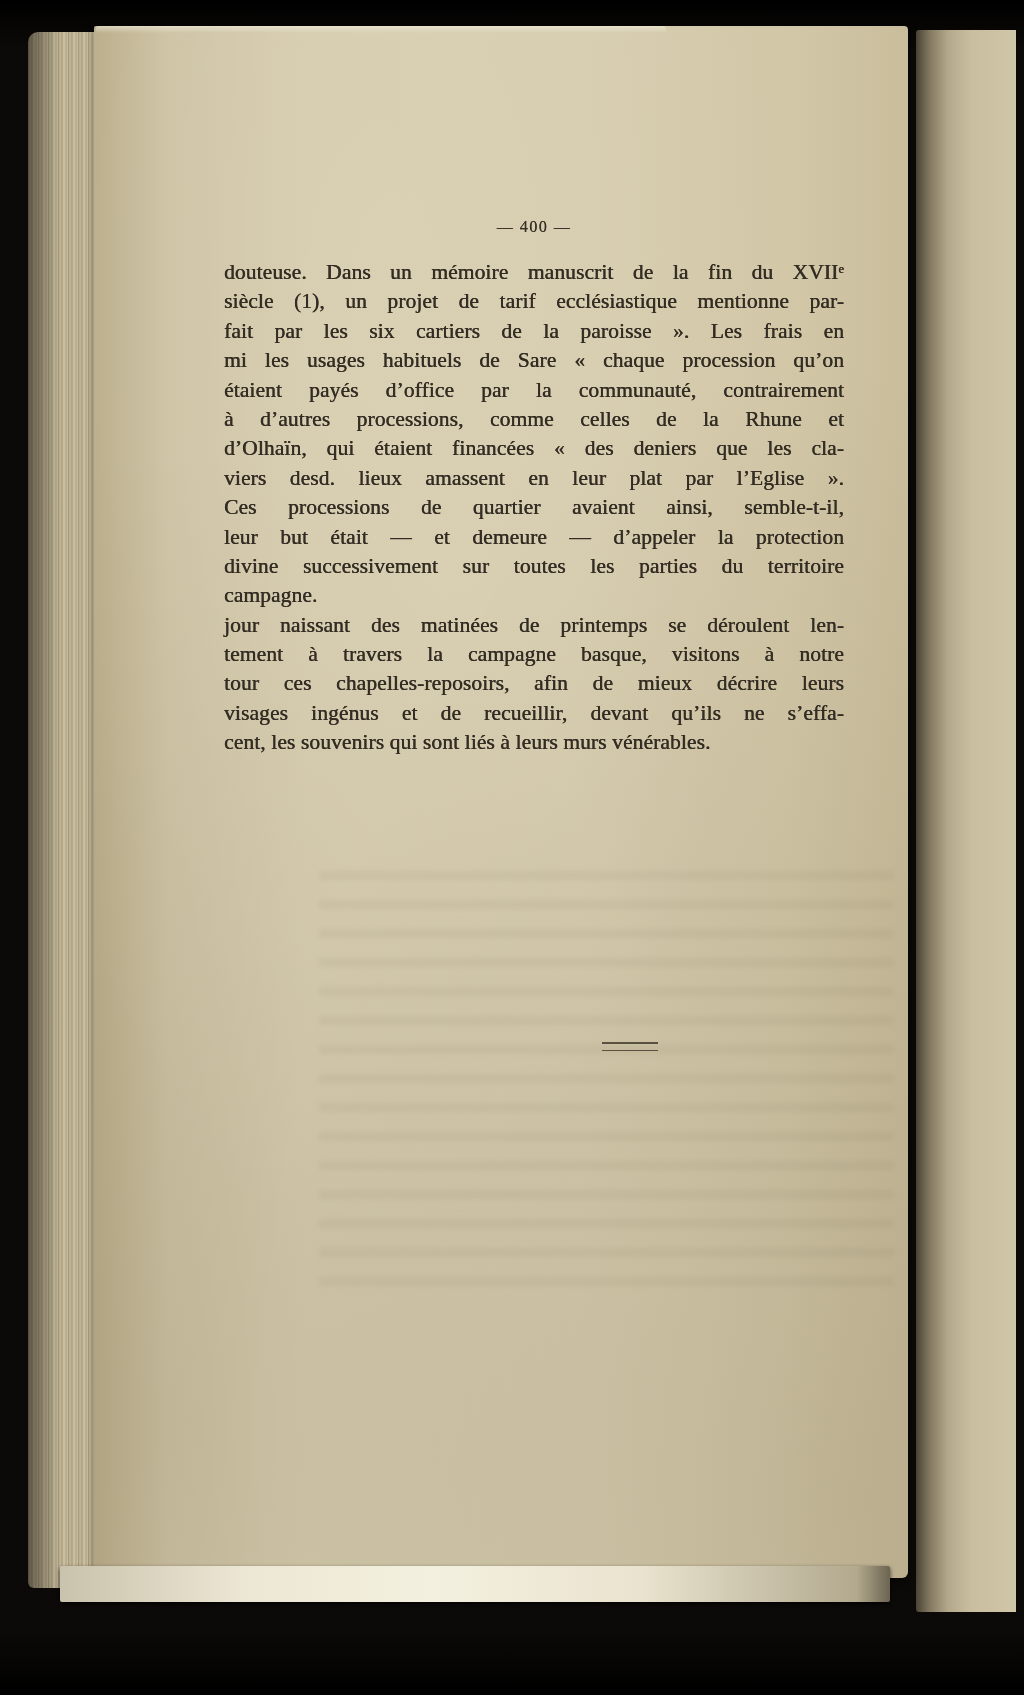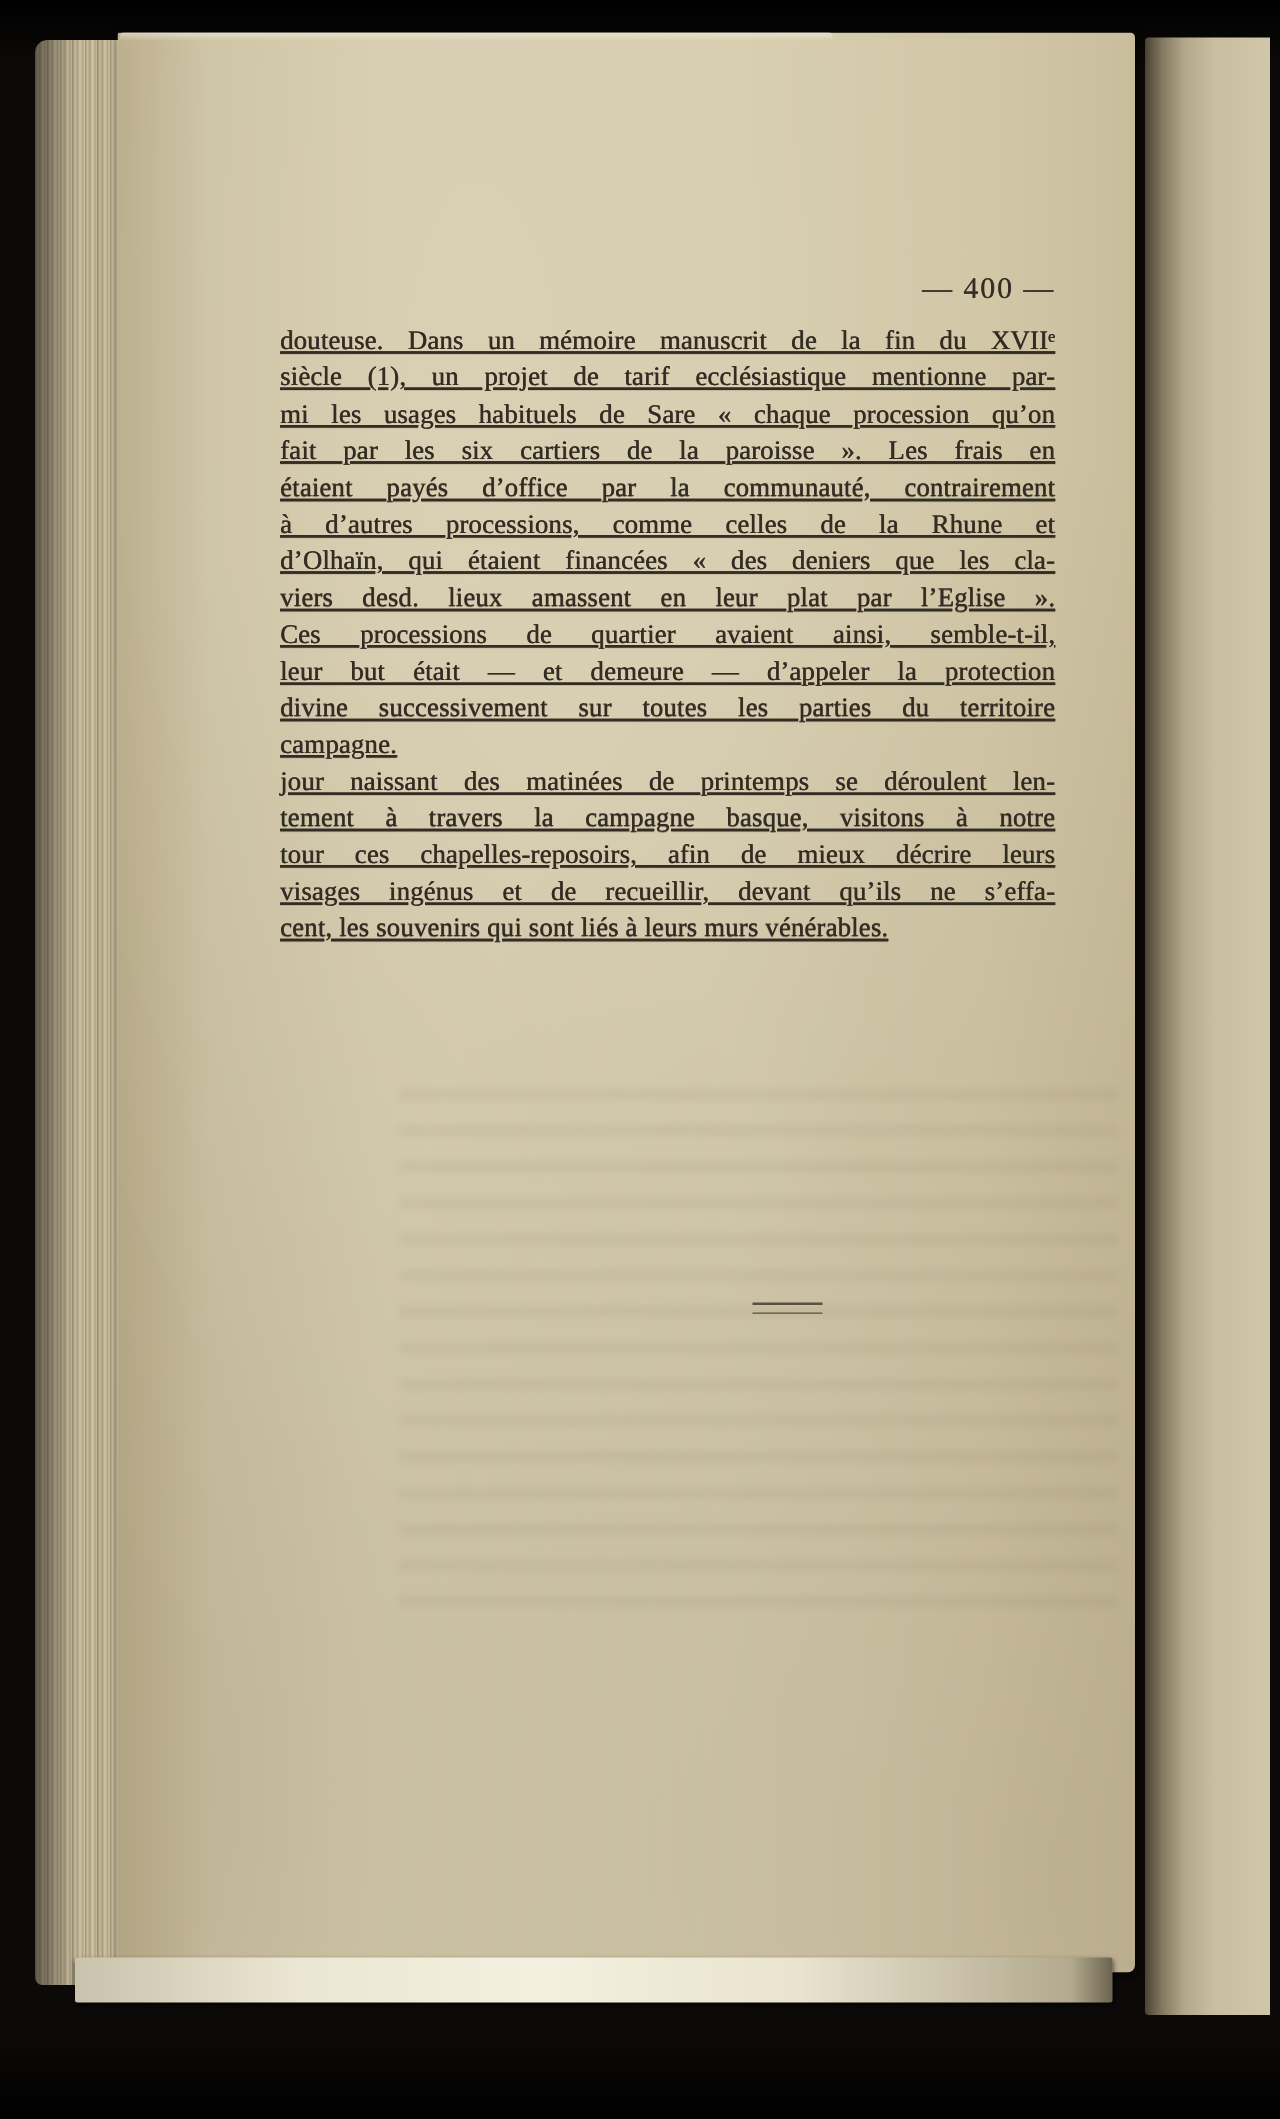--- a/index.html
+++ b/index.html
@@ -95,38 +95,38 @@
       transparent 20px, transparent 29px);
     pointer-events: none;
   }
 
   
   .page-number {
     position: absolute;
     left: 130px;
     top: 192px;
     width: 620px;
-    text-align: right;
-    font-size: 24px;
+    text-align: center;
+    font-size: 16px;
     letter-spacing: 1.5px;
     color: #352e25;
     text-shadow: 0.35px 0 0 rgba(53,46,37,0.85);
   }
   .text-block {
     position: absolute;
     left: 130px;
     top: 232px;
     width: 620px;
     color: #332c23;
     font-size: 21.5px;
     line-height: 29.4px;
     text-shadow: 0.4px 0 0 rgba(51,44,35,0.85), 0 0.25px 0 rgba(51,44,35,0.45);
     letter-spacing: 0.1px;
   }
-  .paragraph { margin: 0; text-decoration: underline; }
+  .paragraph { margin: 0; }
   .line {
     text-align: justify;
     text-align-last: left;
     white-space: normal;
     height: 29.4px;
     overflow: visible;
   }
   .line.just { text-align-last: justify; }
   .line.indent { text-indent: 37px; }
 
@@ -161,22 +161,22 @@
   <div class="left-edges"></div>
 
   <div class="page">
 
     <div class="page-number">— 400 —</div>
 
     <div class="text-block" id="text-block">
         <div class="paragraph">
           <div class="line just">douteuse. Dans un mémoire manuscrit de la fin du XVIIᵉ</div>
           <div class="line just">siècle (1), un projet de tarif ecclésiastique mentionne par-</div>
+          <div class="line just">fait par les six cartiers de la paroisse ». Les frais en</div>
           <div class="line just">mi les usages habituels de Sare « chaque procession qu’on</div>
-          <div class="line just">fait par les six cartiers de la paroisse ». Les frais en</div>
           <div class="line just">étaient payés d’office par la communauté, contrairement</div>
           <div class="line just">à d’autres processions, comme celles de la Rhune et</div>
           <div class="line just">d’Olhaïn, qui étaient financées « des deniers que les cla-</div>
           <div class="line just">viers desd. lieux amassent en leur plat par l’Eglise ».</div>
           <div class="line just">Ces processions de quartier avaient ainsi, semble-t-il,</div>
           <div class="line just">leur but était — et demeure — d’appeler la protection</div>
           <div class="line just">divine successivement sur toutes les parties du territoire</div>
           <div class="line">campagne.</div>
         </div>
         <div class="paragraph">

